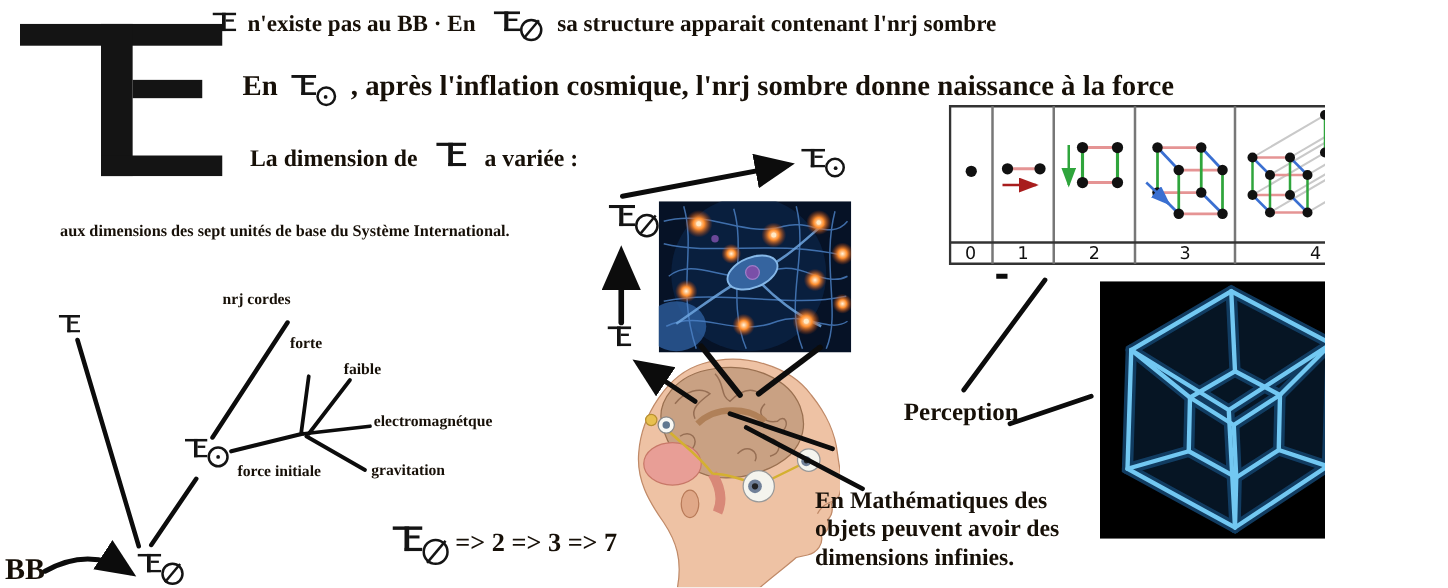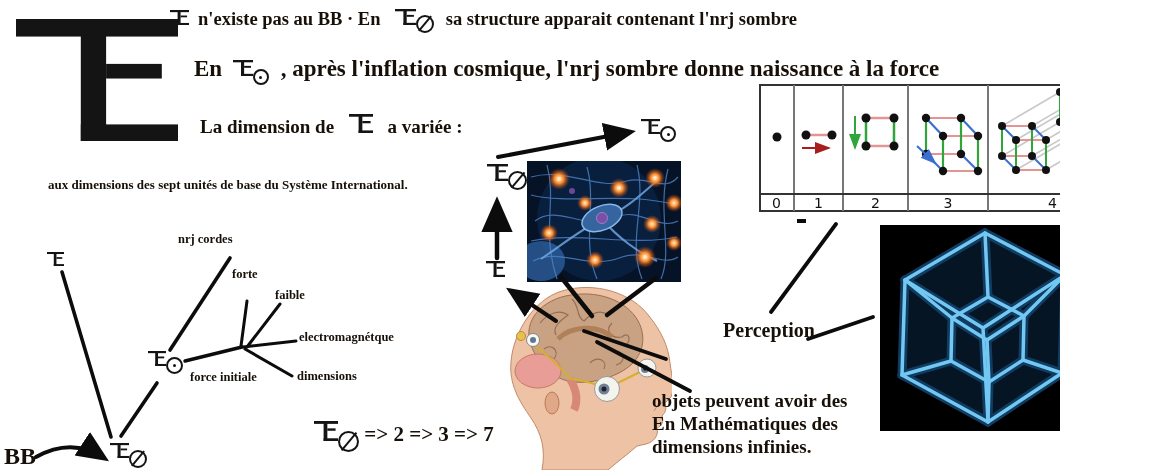--- a/index.html
+++ b/index.html
@@ -89,21 +89,21 @@
   <div class="treelabel abs" style="left:232px;top:267px;">forte</div>
   <div class="treelabel abs" style="left:275px;top:288px;">faible</div>
   <div class="treelabel abs" style="left:299px;top:330px;">electromagnétque</div>
   <div class="gsym abs" style="left:148px;top:349px;z-index:6;"><span class="te" style="width:18px;height:15px;"><svg viewBox="0 0 160 125" preserveAspectRatio="none" fill="#141414">
           <rect x="0" y="0" width="160" height="18"></rect>
           <rect x="64" y="0" width="25" height="125"></rect>
           <rect x="89" y="46" width="55" height="15"></rect>
           <rect x="64" y="108" width="96" height="17"></rect>
         </svg></span><span class="subc dot" style="width:13px;height:13px;transform:translateY(8px);"></span></div>
   <div class="treelabel abs" style="left:190px;top:370px;">force initiale</div>
-  <div class="treelabel abs" style="left:297px;top:369px;">dimensions</div>
+  <div class="treelabel abs" style="left:297px;top:369px;">gravitation</div>
   <div class="txt abs" style="left:4px;top:443px;font-size:24px;">BB</div>
   <div class="gsym abs" style="left:110px;top:440px;z-index:6;"><span class="te" style="width:19px;height:15px;"><svg viewBox="0 0 160 125" preserveAspectRatio="none" fill="#141414">
           <rect x="0" y="0" width="160" height="18"></rect>
           <rect x="64" y="0" width="25" height="125"></rect>
           <rect x="89" y="46" width="55" height="15"></rect>
           <rect x="64" y="108" width="96" height="17"></rect>
         </svg></span><span class="subc slash" style="width:14px;height:14px;transform:translateY(10px);"></span></div>
 
   <div class="gsym abs" style="left:487px;top:162px;z-index:6;"><span class="te" style="width:21px;height:17px;"><svg viewBox="0 0 160 125" preserveAspectRatio="none" fill="#141414">
           <rect x="0" y="0" width="160" height="18"></rect>
@@ -133,22 +133,22 @@
           <rect x="89" y="46" width="55" height="15"></rect>
           <rect x="64" y="108" width="96" height="17"></rect>
         </svg></span><span class="subc slash" style="width:17px;height:17px;transform:translateY(11px);"></span>
     <span style="">=&gt; 2 =&gt; 3 =&gt; 7</span>
   </div>
 
   <div class="txt abs" style="left:656px;top:317px;width:226px;text-align:center;font-size:20px;line-height:1.3;">
     <div>Perception</div>
   </div>
   <div class="txt abs" style="left:652px;top:389px;font-size:19px;line-height:1.22;">
+    <div>En Mathématiques des</div>
     <div>objets peuvent avoir des</div>
-    <div>En Mathématiques des</div>
     <div>dimensions infinies.</div>
   </div>
 
   <svg class="abs imgsvg" style="left:527px;top:161px;" width="154" height="121" viewBox="0 0 154 121">
     <defs>
       <radialGradient id="glow">
           <stop offset="0%" stop-color="#fff3dc"></stop>
           <stop offset="40%" stop-color="#ff9030"></stop>
           <stop offset="100%" stop-color="#b43c0a" stop-opacity="0"></stop>
         </radialGradient>

